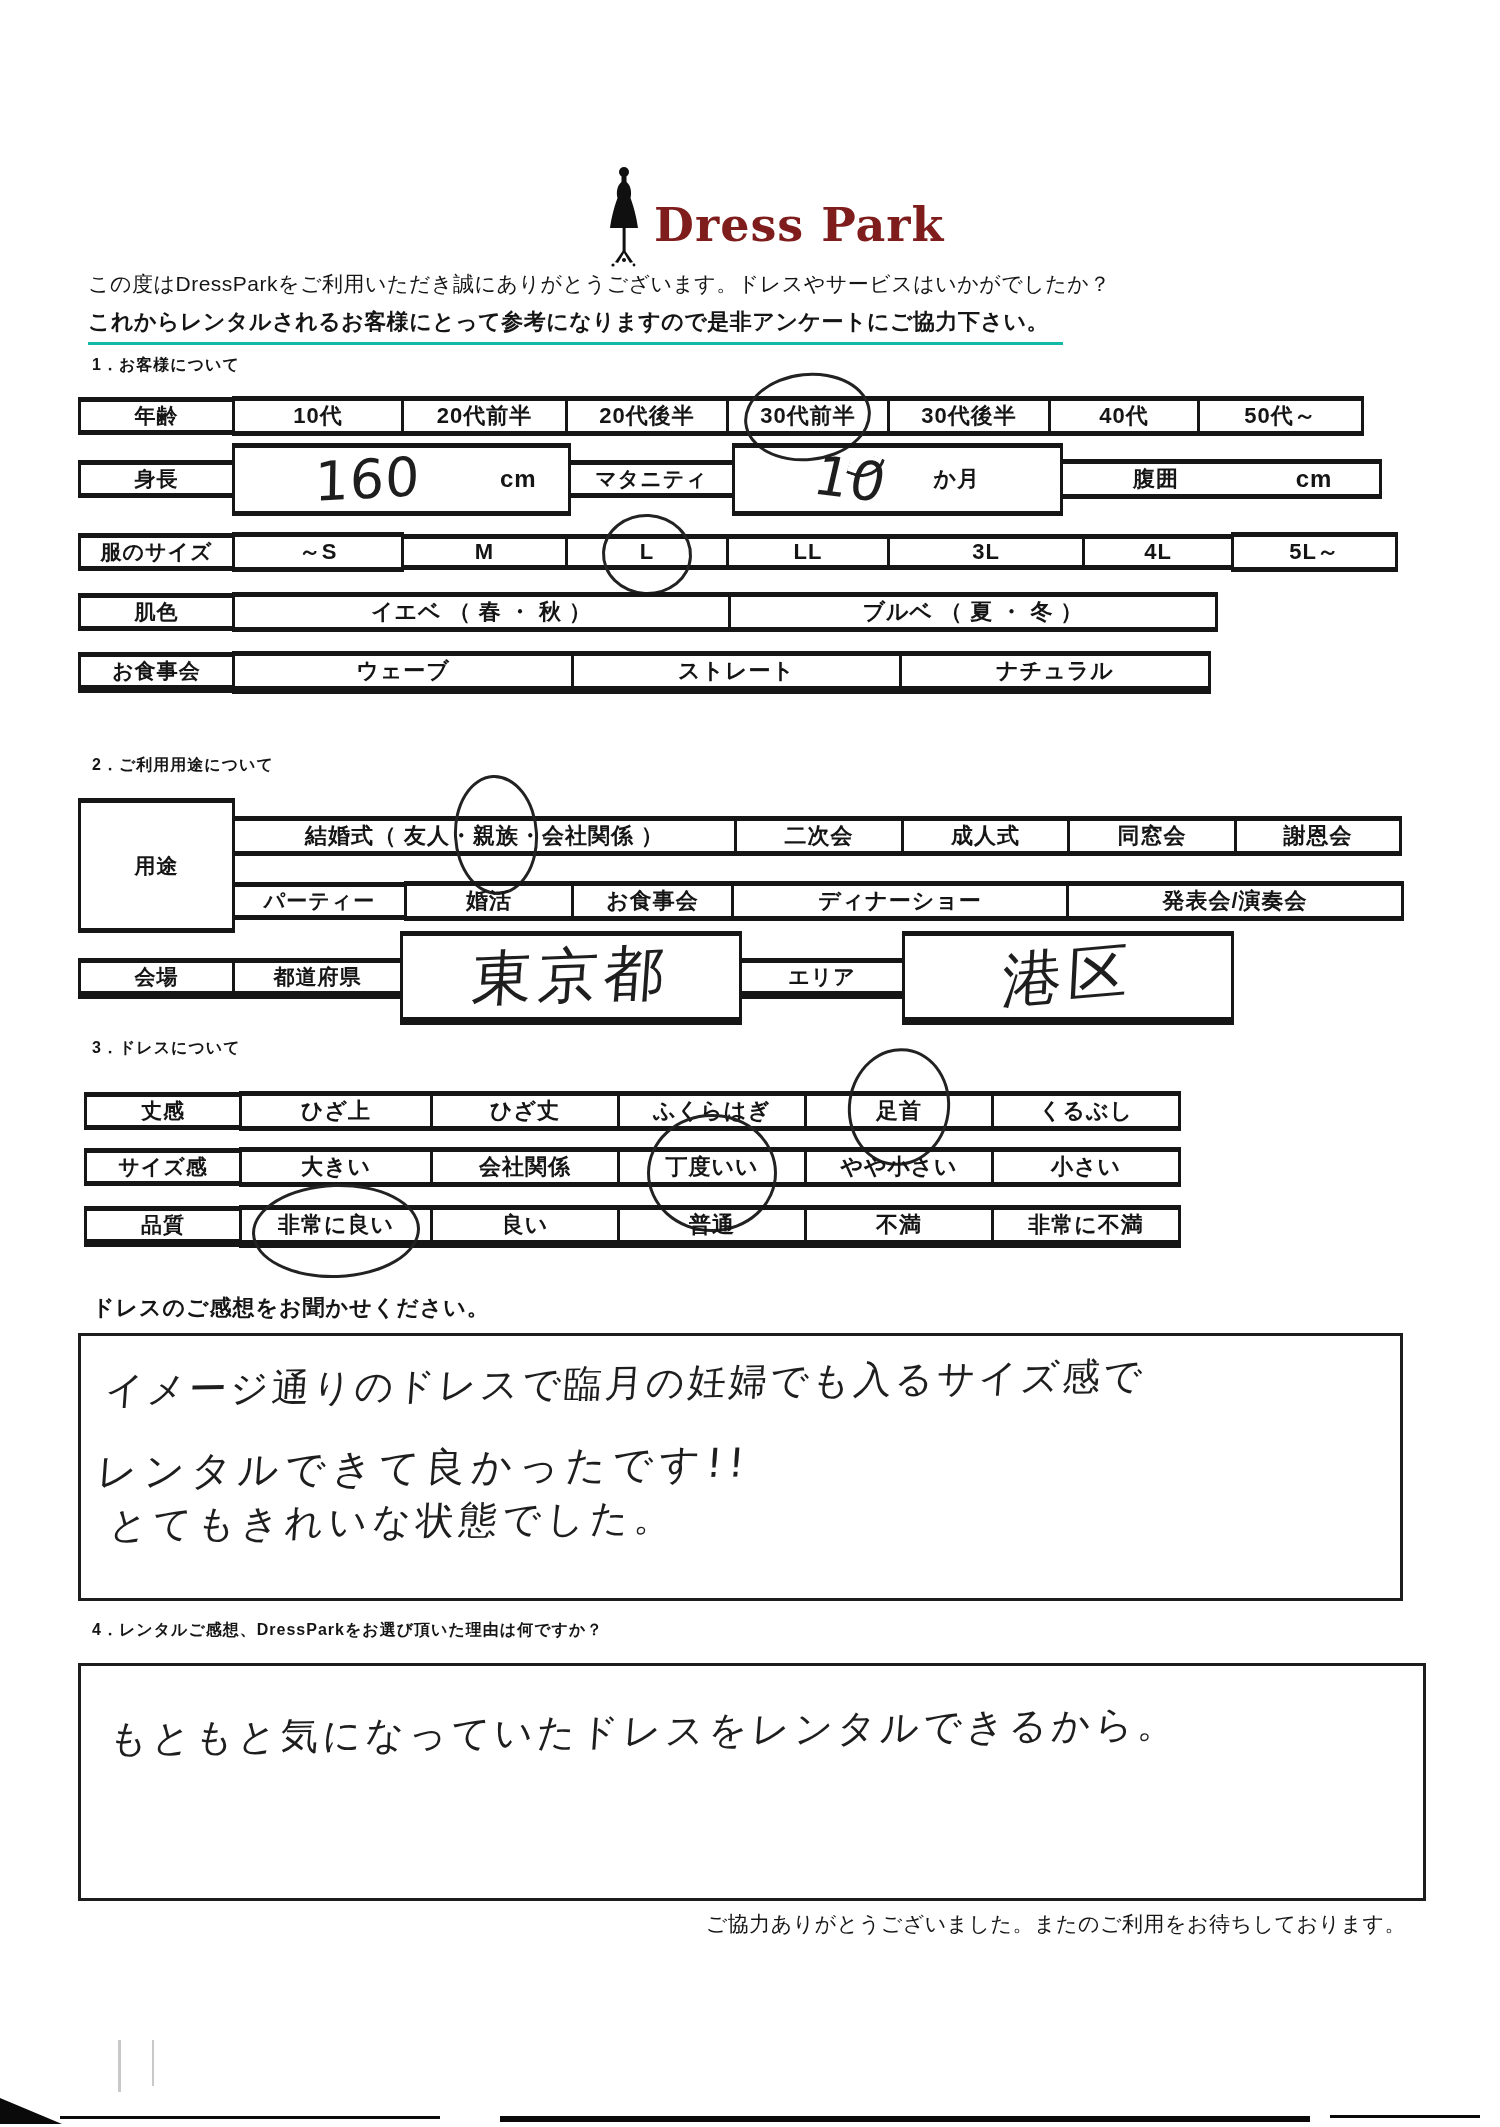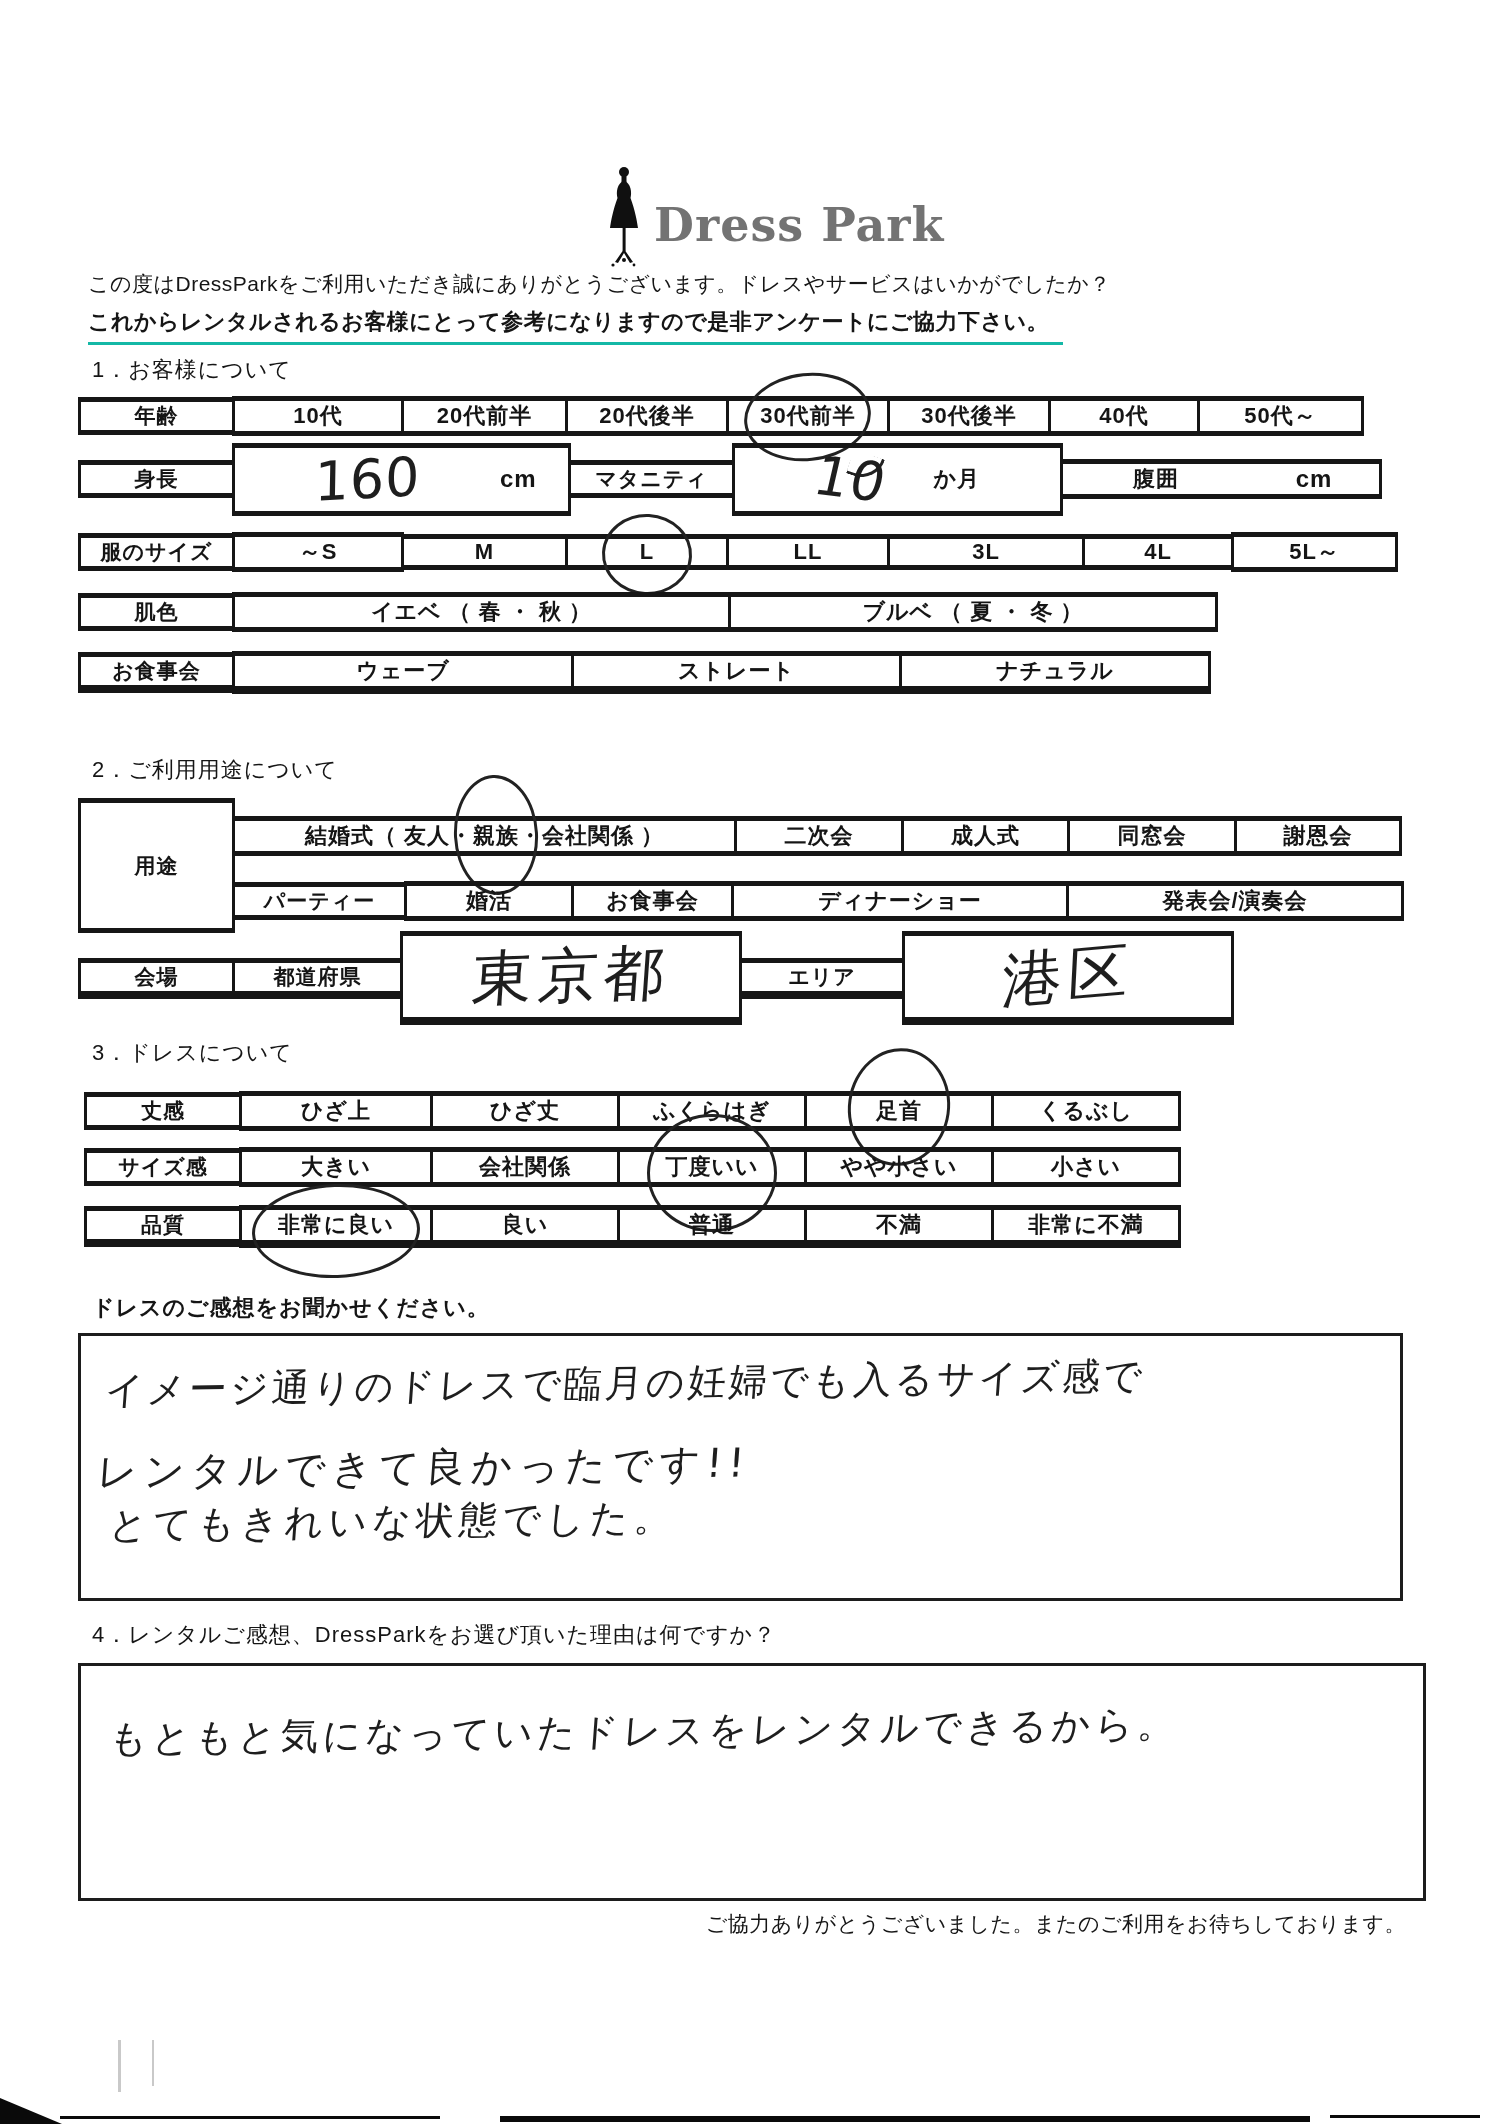--- a/index.html
+++ b/index.html
@@ -6,28 +6,28 @@
   .page{
     position:relative;width:1500px;height:2127px;background:#ffffff;
     margin:0 auto;overflow:hidden;color:#151515;
     font-family:"Liberation Sans","DejaVu Sans",sans-serif;
   }
   
   .logo{position:absolute;left:604px;top:165px;display:flex;align-items:center;}
   .logo svg{display:block;}
   .logo-text{
     font-family:"DejaVu Serif","Liberation Serif",serif;
-    font-size:46px;font-weight:600;letter-spacing:1px;color:#737373;
+    font-size:46px;font-weight:600;letter-spacing:1px;color:#7f1d1d;
     margin-left:10px;margin-top:18px;text-align:right;
   }
   
   .intro1{position:absolute;left:88px;top:270px;font-size:21px;letter-spacing:.5px;}
   .intro2{position:absolute;left:88px;top:307px;font-size:22px;font-weight:bold;
           border-bottom:3px solid #14b8a6;padding:0 14px 5px 0;letter-spacing:.5px;}
-  .shead{position:absolute;font-size:22px;font-weight:normal;letter-spacing:1px;}
+  .shead{position:absolute;font-size:16px;font-weight:bold;letter-spacing:1px;}
   
   .tbl{position:absolute;}
   .row{display:flex;align-items:center;}
   .row + .row{margin-top:-5px;}
   .c{
     box-sizing:border-box;border:3px solid #161616;border-top-width:5px;border-bottom-width:5px;
     display:flex;align-items:center;justify-content:center;
     font-size:22px;font-weight:bold;background:transparent;letter-spacing:1px;
     position:relative;
   }

